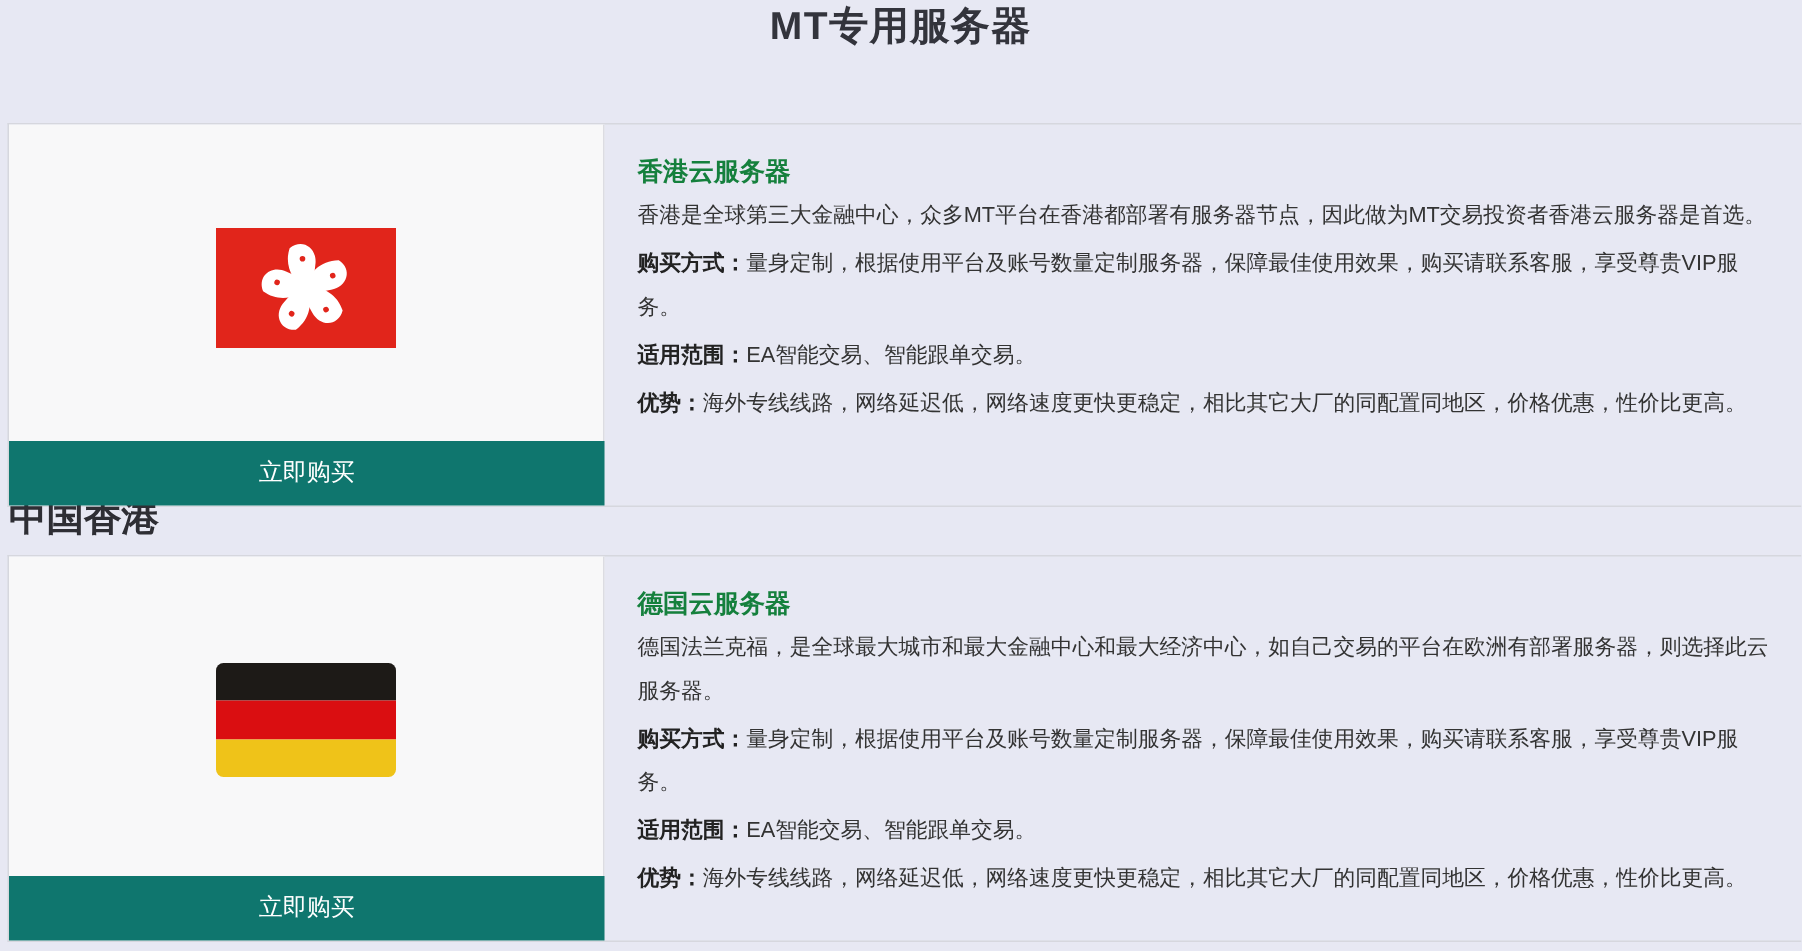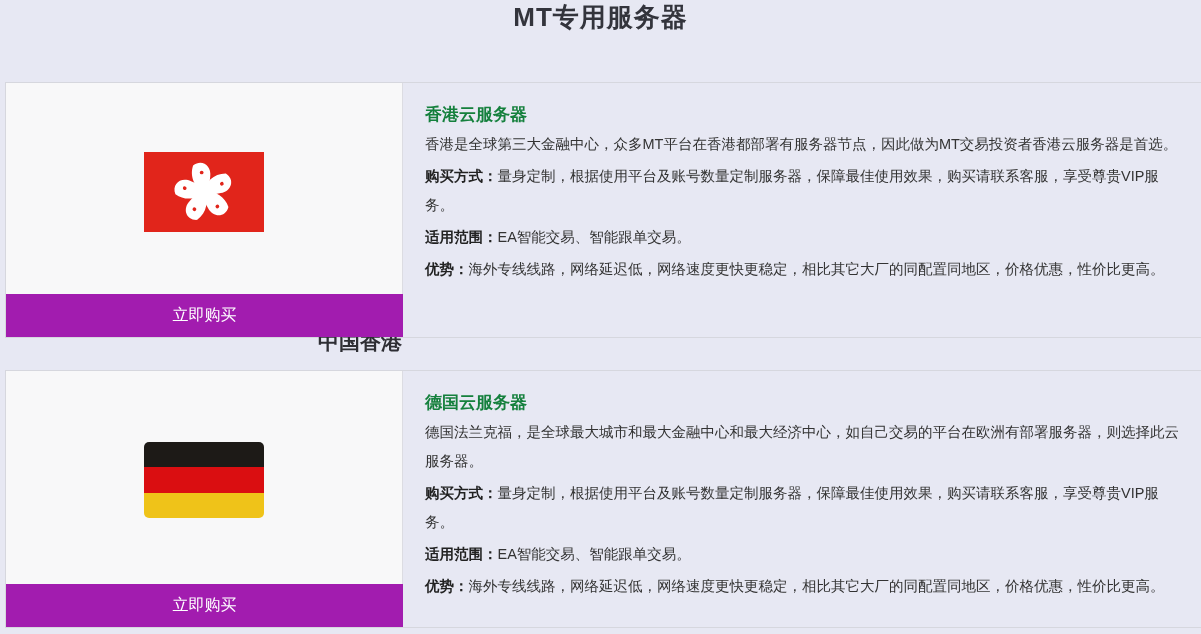--- a/index.html
+++ b/index.html
@@ -53,32 +53,32 @@
     overflow: hidden;
     display: flex; flex-direction: column;
   }
   .de-flag .stripe { flex: 1; }
   .de-black { background: #1d1a17; }
   .de-red   { background: #da0e11; }
   .de-gold  { background: #efc319; }
   .region-label {
     position: absolute;
     left: 0; width: 100%;
-    text-align: right;
-    font-size: 21px;
+    text-align: left;
+    font-size: 25px;
     font-weight: bold;
     color: #2e2e34;
   }
   .card-hk .region-label { top: 245px; }
   .buy-button {
     position: absolute;
     left: 0; bottom: 0;
     width: 397px;
     height: 43px;
-    background: #a21caf;
+    background: #0f766e;
     color: #ffffff;
     font-size: 16px;
     display: flex; align-items: center; justify-content: center;
     cursor: pointer;
     border: none;
   }
   .card-text {
     position: absolute;
     left: 398px; right: 0; top: 0;
     padding: 17px 14px 0 21px;

